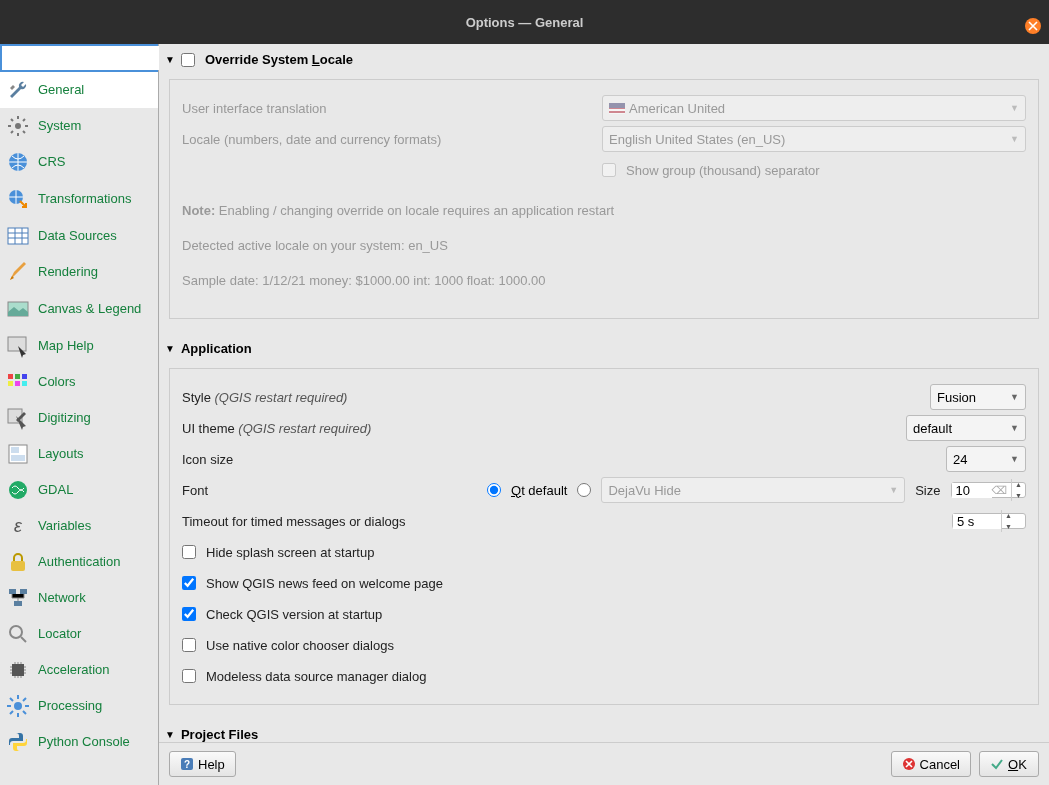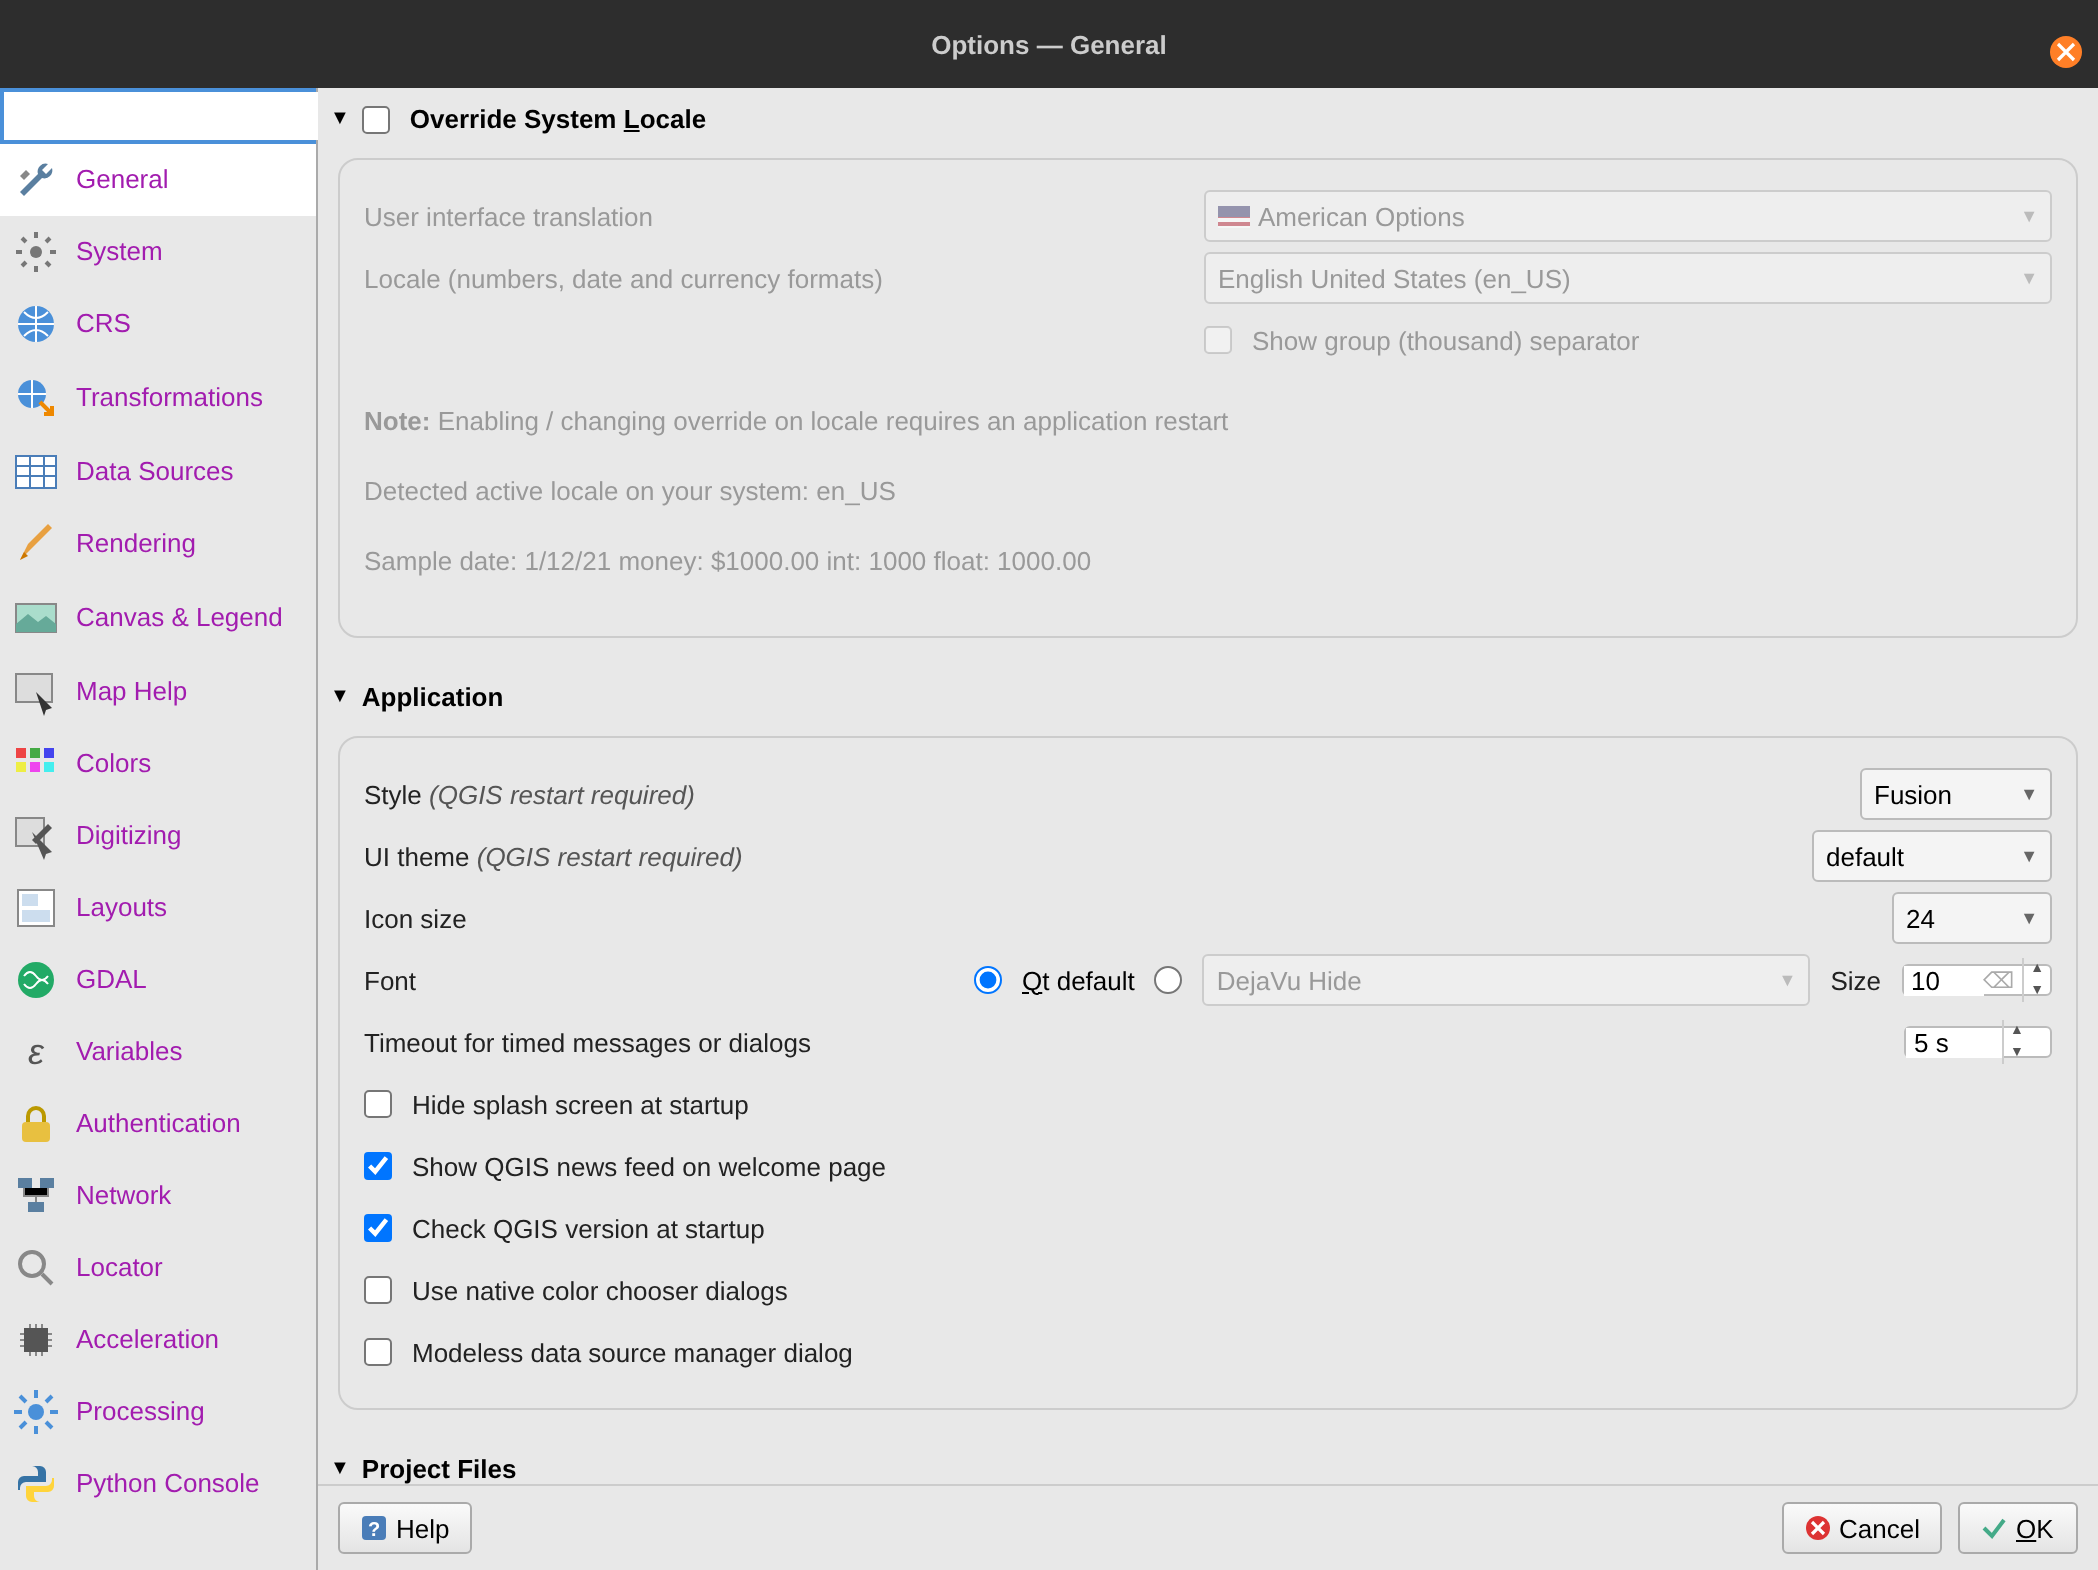--- a/index.html
+++ b/index.html
@@ -12,26 +12,26 @@
 .body { flex: 1; display: flex; overflow: hidden; }
 .sidebar { width: 159px; background: #e8e8e8; border-right: 1px solid #aaa; display: flex; flex-direction: column; }
 .search-wrap { padding: 0; display: flex; align-items: center; background: #fff; border: 2px solid #4a90d9; height: 28px; margin: 0; }
 .search-wrap svg { width: 14px; height: 14px; margin: 0 4px; fill: #888; }
 .search-input { border: none; outline: none; flex: 1; height: 100%; font-size: 13px; }
 .sidebar-list { flex: 1; overflow-y: auto; }
 .sidebar-item { display: flex; align-items: center; height: 36px; padding: 0 6px; gap: 8px; cursor: pointer; }
 .sidebar-item.tall { height: 38px; align-items: center; }
 .sidebar-item.selected { background: #fff; }
 .sidebar-icon { width: 24px; height: 24px; flex-shrink: 0; display: flex; align-items: center; justify-content: center; }
-.sidebar-label { font-size: 13px; color: #a21caf; line-height: 1.2; }
+.sidebar-label { font-size: 13px; color: #15803d; line-height: 1.2; }
 .content-wrap { flex: 1; display: flex; flex-direction: column; }
 .content { flex: 1; overflow-y: scroll; background: #e8e8e8; padding: 0; }
 .section-header { display: flex; align-items: center; gap: 6px; padding: 8px 8px 6px 6px; font-weight: bold; font-size: 13px; }
 .section-header .tri { font-size: 10px; cursor: pointer; }
-.section-body { margin: 6px 10px 14px 10px; border: 1px solid #ccc; background: #e8e8e8; border-radius: 10px; padding: 10px 12px; }
+.section-body { margin: 6px 10px 14px 10px; border: 1px solid #ccc; background: #e8e8e8; border-radius: 0; padding: 10px 12px; }
 .row { display: flex; align-items: center; margin: 5px 0; min-height: 26px; gap: 10px; }
 .row-label { color: #222; }
 .row-label.disabled { color: #999; }
 .note-line { color: #999; margin: 20px 0; }
 .note-line b { font-weight: bold; }
 .combo { border: 1px solid #bbb; background: #f4f4f4; border-radius: 3px; height: 26px; display: flex; align-items: center; padding: 0 6px; position: relative; min-width: 80px; }
 .combo.disabled { background: #eee; color: #999; border-color: #ccc; }
 .combo .arrow { position: absolute; right: 6px; font-size: 9px; color: #666; }
 .combo.disabled .arrow { color: #bbb; }
 .combo-flag { width: 16px; height: 11px; background: linear-gradient(#3c3b6e 0 50%, transparent 0), repeating-linear-gradient(#b22234 0 2px, #fff 2px 4px); margin-right: 4px; opacity: 0.5; }
@@ -255,21 +255,21 @@
         <div class="section-header">
           <span class="tri">▼</span>
           <input type="checkbox" style="">
           <span style="margin-left:4px;">Override System <span class="underline">L</span>ocale</span>
         </div>
         <div class="section-body">
           <div class="row">
             <span class="row-label disabled" style="width:410px">User interface translation</span>
             <div class="combo disabled" style="flex:1">
               <span class="combo-flag"></span>
-              <span>American Options</span>
+              <span>American United</span>
               <span class="arrow">▼</span>
             </div>
           </div>
           <div class="row">
             <span class="row-label disabled" style="width:410px">Locale (numbers, date and currency formats)</span>
             <div class="combo disabled" style="flex:1">
               <span>English United States (en_US)</span>
               <span class="arrow">▼</span>
             </div>
           </div>

